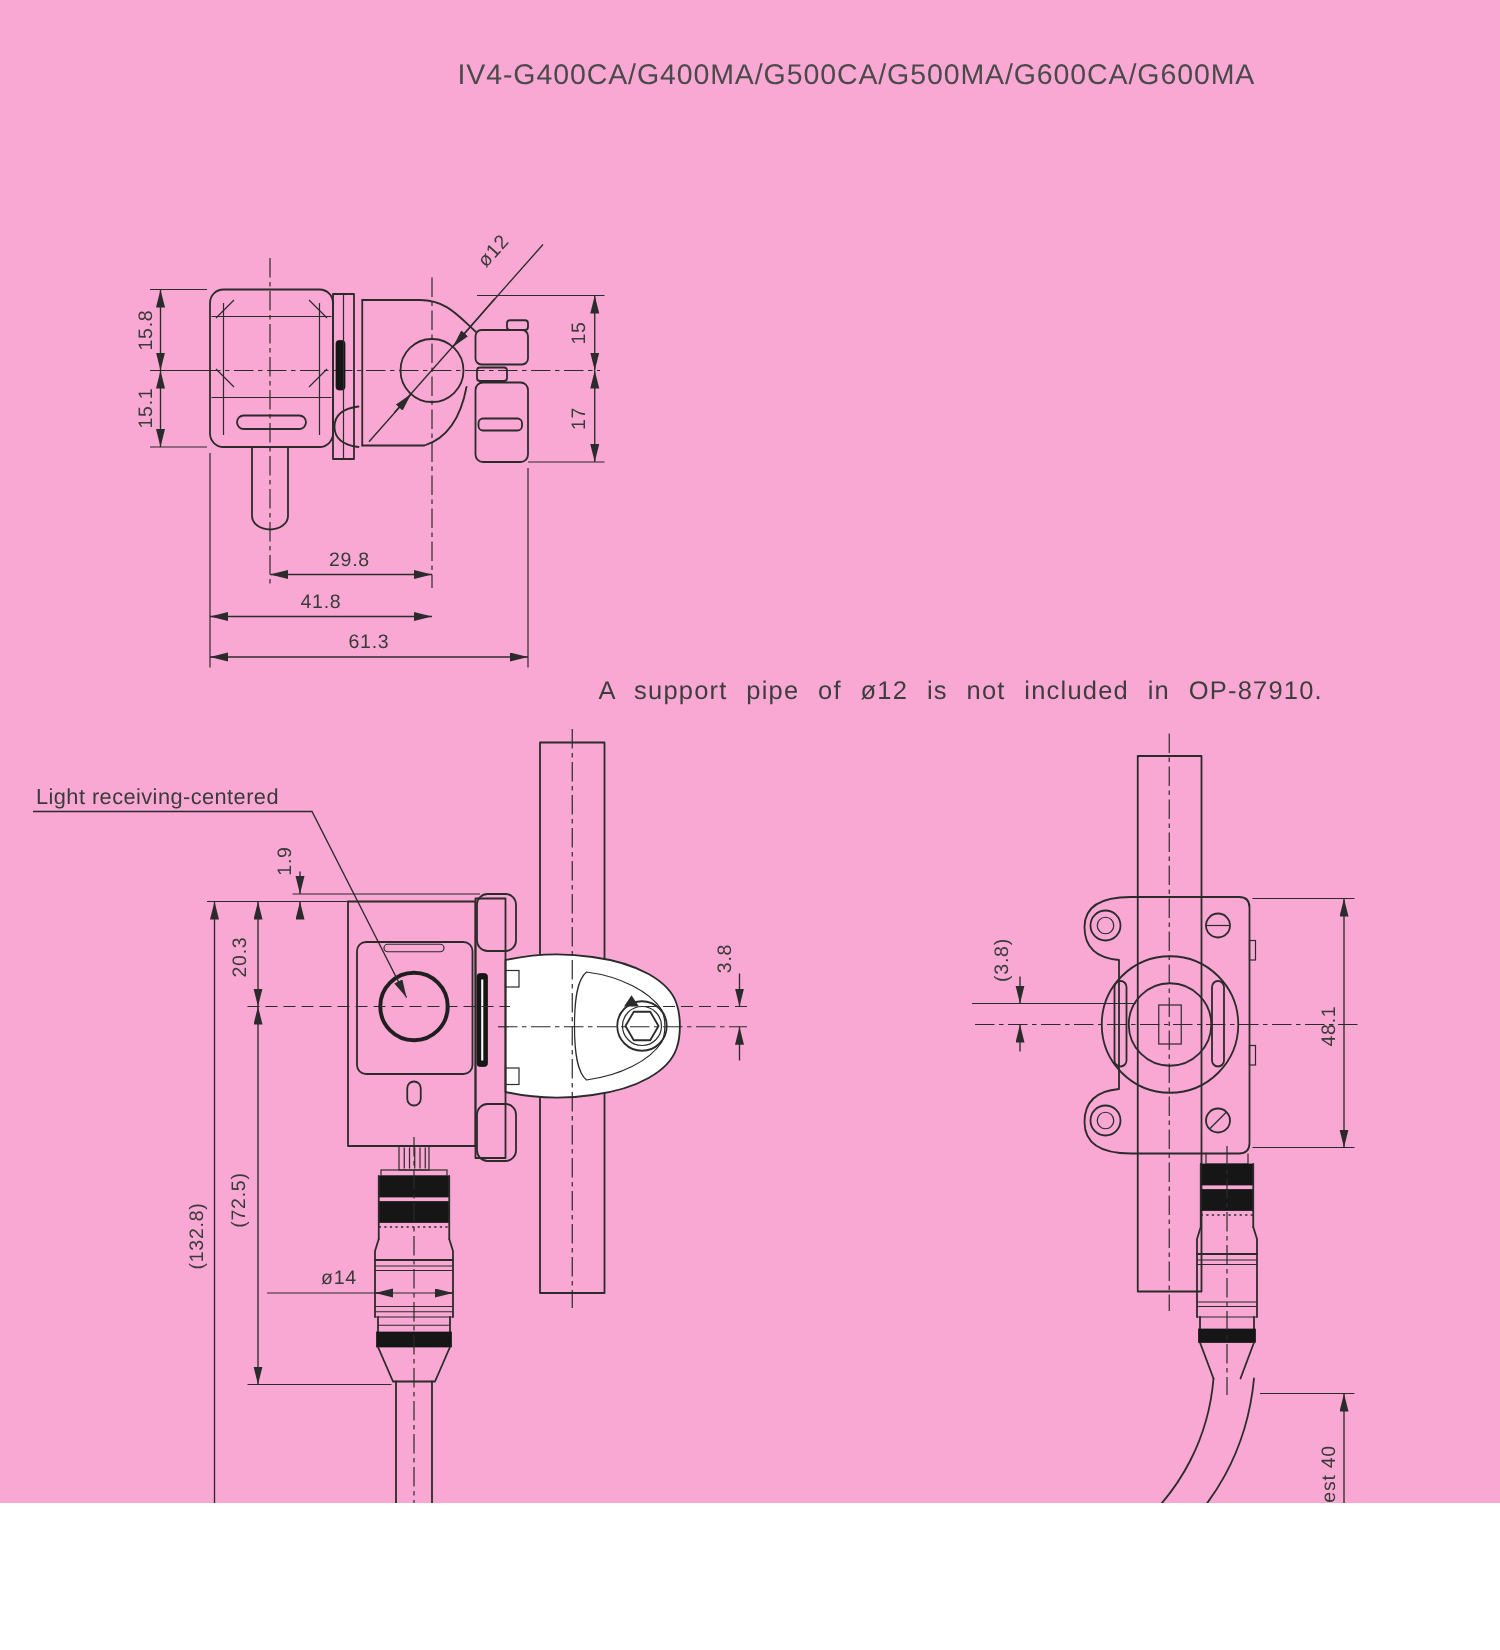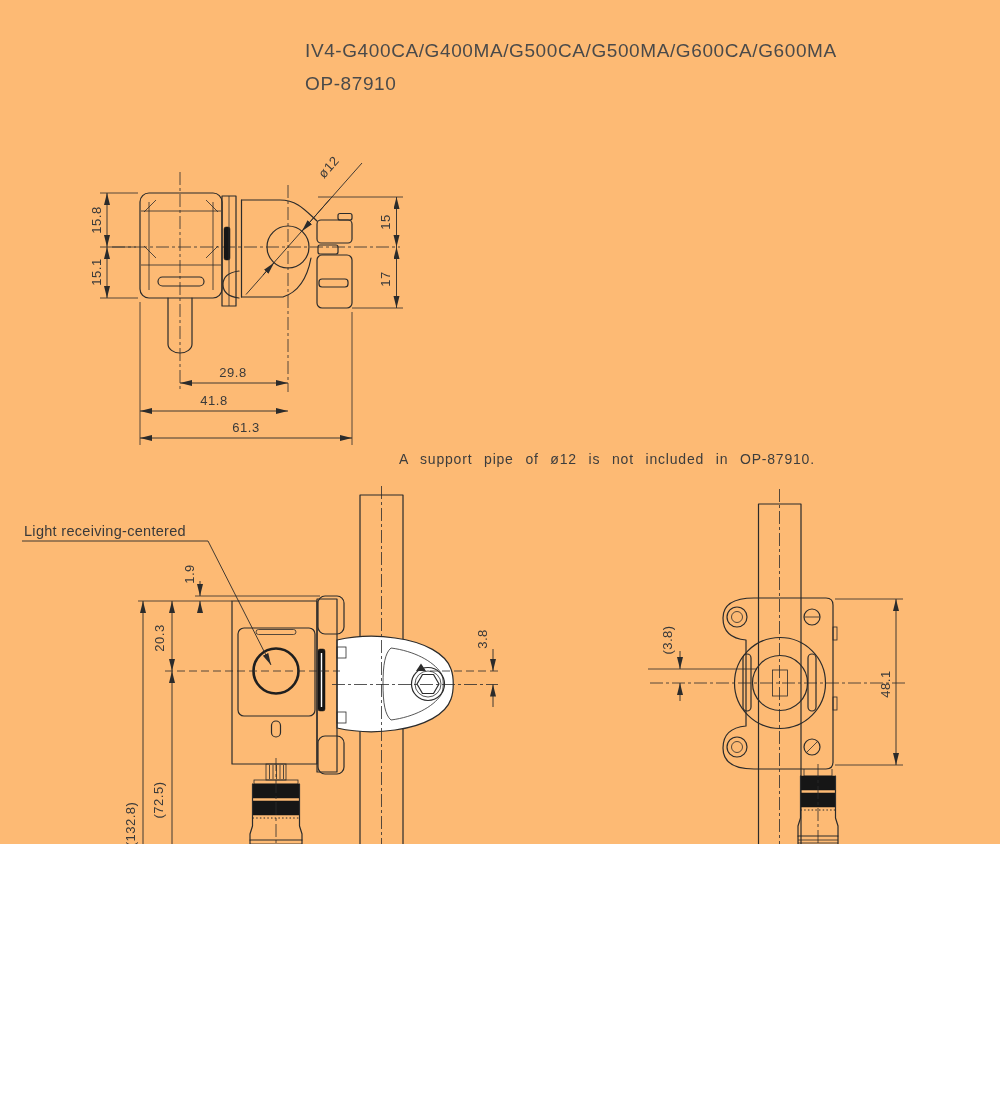--- a/index.html
+++ b/index.html
@@ -1,20 +1,20 @@
 <!DOCTYPE html>
 <html><head>
 <meta charset="utf-8">
 <style>
   html,body{margin:0;padding:0;background:#ffffff;}
-  .canvas{position:relative;width:1000px;height:844px;background:#fdba74;overflow:hidden;
+  .canvas{position:relative;width:1000px;height:1002px;background:#f9a8d4;overflow:hidden;
           font-family:"Liberation Sans",sans-serif;}
   .title-block{position:absolute;left:305px;top:34px;color:#4a4a4a;}
   .title-line{font-size:19px;letter-spacing:0.6px;line-height:33px;white-space:pre;font-weight:400;}
-  .note-line{position:absolute;left:399px;top:451px;font-size:14px;letter-spacing:0.8px;
+  .note-line{position:absolute;left:399px;top:451px;font-size:17px;letter-spacing:0.8px;
              word-spacing:7px;color:#3d3d3d;white-space:pre;}
   svg{position:absolute;left:0;top:0;}
   .ol{stroke:#2b2b2b;stroke-width:1.2;fill:none;stroke-linecap:round;stroke-linejoin:round;}
   .ol-thick{stroke:#1f1f1f;stroke-width:2.6;fill:none;}
   .thin{stroke:#2b2b2b;stroke-width:0.8;fill:none;}
   .dim{stroke:#2b2b2b;stroke-width:0.9;fill:none;}
   .cl{stroke:#2b2b2b;stroke-width:0.8;fill:none;stroke-dasharray:13 3 3 3;}
   .dash{stroke:#2b2b2b;stroke-width:0.8;fill:none;stroke-dasharray:8 4;}
   .dot{stroke:#2b2b2b;stroke-width:1;fill:none;stroke-dasharray:1.5 2.2;}
   .blk{fill:#161616;stroke:#161616;stroke-width:0.5;}
@@ -22,21 +22,20 @@
   text.dt{font-family:"Liberation Sans",sans-serif;font-size:13px;fill:#3a3a3a;letter-spacing:0.5px;}
   text.co{font-family:"Liberation Sans",sans-serif;font-size:14.5px;fill:#3a3a3a;letter-spacing:0.3px;}
 </style>
 </head>
 <body>
 
 <div class="canvas">
 
   <div class="title-block">
     <div class="title-line">IV4-G400CA/G400MA/G500CA/G500MA/G600CA/G600MA</div>
-    <div class="title-line">OP-87910</div>
   </div>
 
   <div class="note-line">A support pipe of ø12 is not included in OP-87910.</div>
 
   <svg width="1000" height="1100" viewBox="0 0 1000 1100">
     <defs>
       <marker id="arw" markerUnits="userSpaceOnUse" markerWidth="12.5" markerHeight="7" refX="12" refY="3" orient="auto-start-reverse">
         <path d="M12,3 L0,6 L0,0 Z" fill="#2b2b2b"></path>
       </marker>
     </defs>

